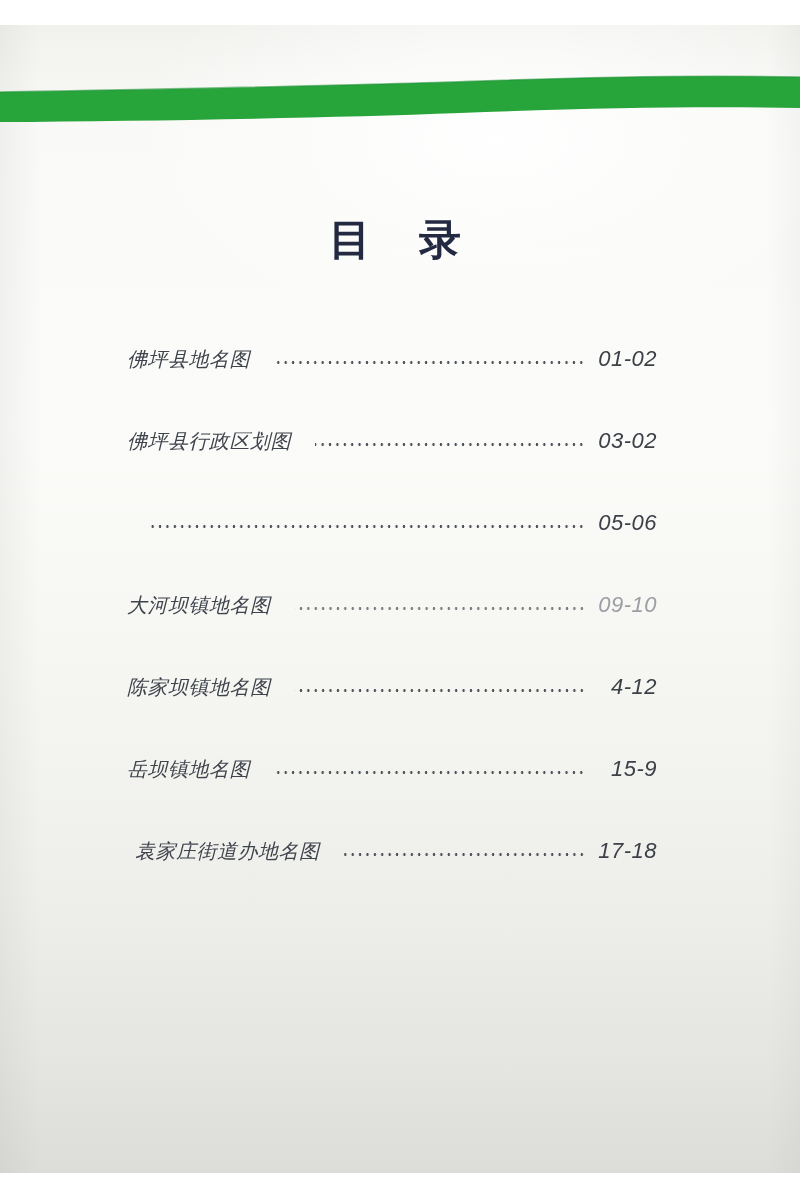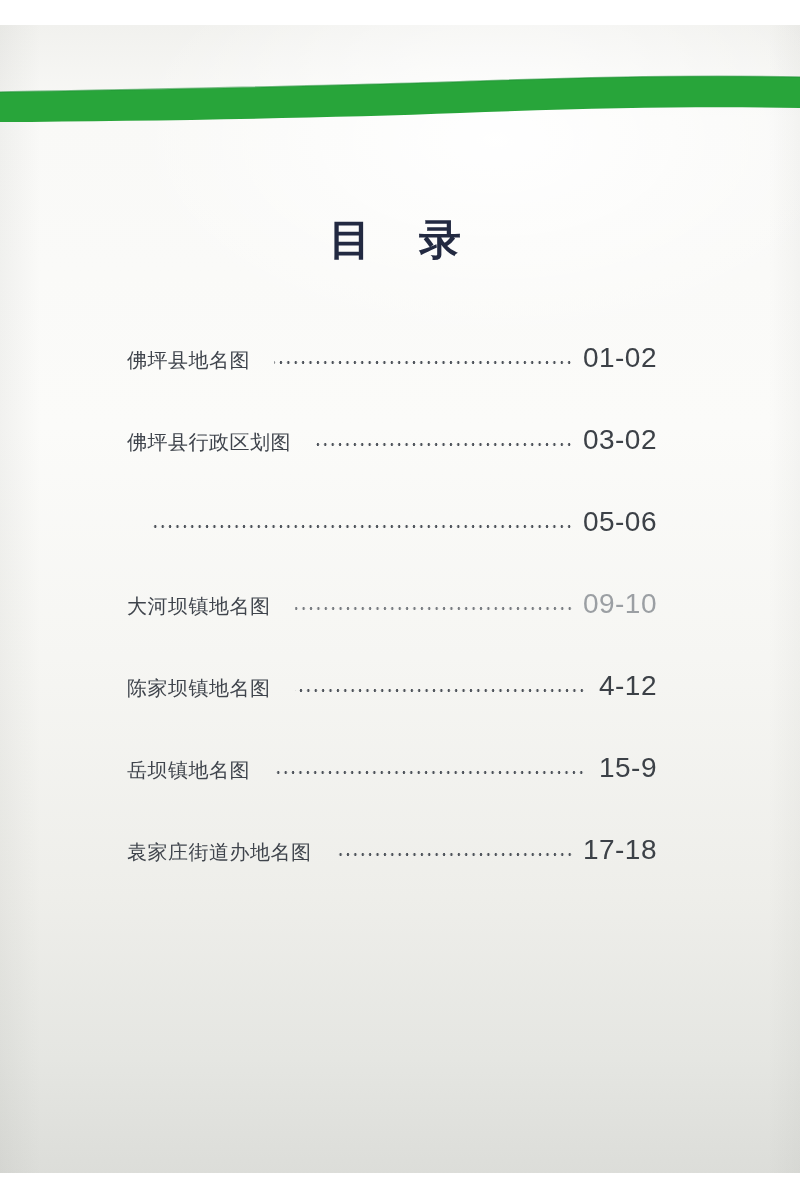--- a/index.html
+++ b/index.html
@@ -34,36 +34,36 @@
   .title-row{
     position:absolute;left:0;top:194px;width:800px;
     display:flex;justify-content:center;gap:48px;padding-right:10px;box-sizing:border-box;
     font-size:42px;line-height:1;font-weight:bold;color:#222941;
     letter-spacing:0;
   }
   .toc{
     position:absolute;left:127px;top:319px;width:530px;
   }
   .toc-row{
-    display:flex;align-items:flex-end;height:30px;margin-bottom:52px;
+    display:flex;align-items:center;height:30px;margin-bottom:52px;font-style:italic;
   }
-  .toc-row:last-child{margin-bottom:0;}
+  .toc-row:last-child{margin-bottom:0;margin-left:8px;}
   .toc-label{
     flex:none;font-size:20px;color:#3f444c;letter-spacing:0.5px;white-space:nowrap;
   }
   .leader{
     flex:1;height:3px;align-self:center;margin:6px 10px 0 24px;
     background-image:radial-gradient(circle, #4e535a 1.1px, rgba(0,0,0,0) 1.5px);
     background-size:7.4px 3px;
     background-position:right center;
     background-repeat:repeat-x;
   }
   .toc-pages{
     flex:none;min-width:62px;text-align:right;
-    font-size:28px;color:#3c4147;letter-spacing:0.5px;
+    font-size:22px;color:#3c4147;letter-spacing:0.5px;
   }
   .toc-row.faded .toc-pages{color:#9b9fa3;}
   .toc-row.faded .leader{opacity:0.75;}
 </style>
 </head>
 <body>
 
 <div class="stage">
   <div class="photo">
 

